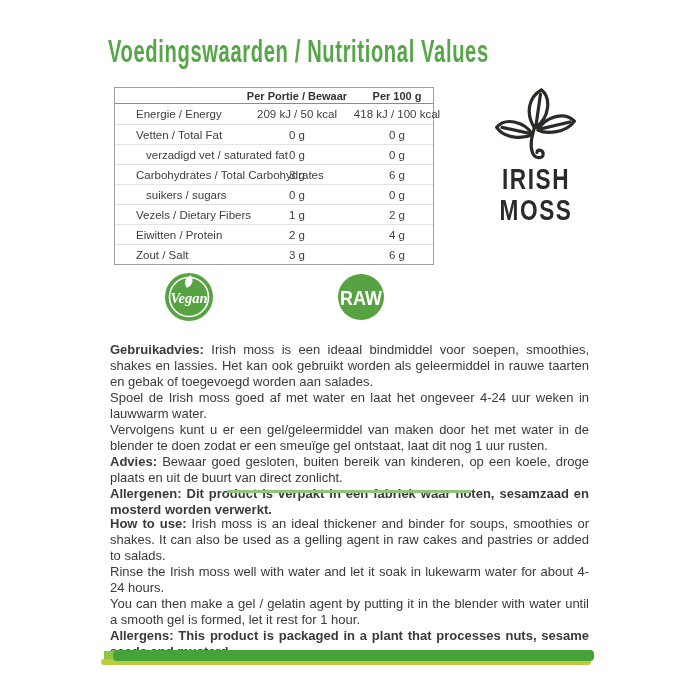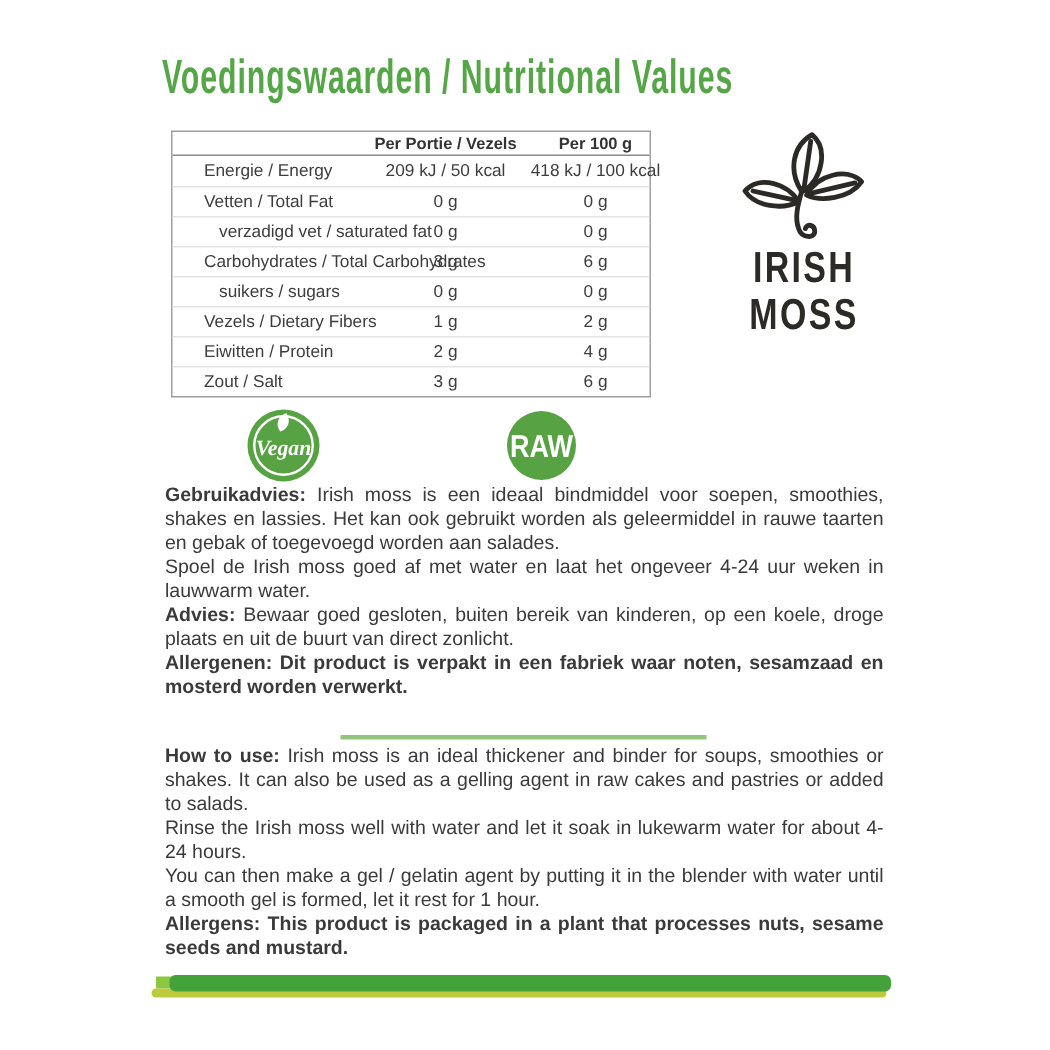--- a/index.html
+++ b/index.html
@@ -44,21 +44,21 @@
   .logo{position:absolute;left:478px;top:88px;width:116px;text-align:center;color:var(--logo-ink);}
   .logo svg{display:block;margin:0 auto;}
   .logo-line{font-size:29px;font-weight:bold;line-height:31px;letter-spacing:2px;transform:scaleX(0.78);transform-origin:center;white-space:nowrap;}
 
   
   .badge{position:absolute;}
   .badge-vegan{left:164px;top:272px;}
   .badge-raw{left:337px;top:273px;}
 
   
-  .text-block{position:absolute;left:110px;width:479px;font-size:13px;line-height:16px;text-align:justify;color:var(--ink);}
+  .text-block{position:absolute;left:110px;width:479px;font-size:13px;line-height:16px;text-align:justify;color:var(--ink);margin-top:20px;}
   .text-block-dutch{top:322px;}
   .text-block-english{top:496px;}
   .text-block p{margin:0;}
   .text-block b{font-weight:bold;}
 
   .green-underline{
     position:absolute;left:227px;top:490px;width:244px;height:3px;
     background:var(--underline-green);
   }
 
@@ -69,21 +69,21 @@
 </style>
 </head>
 <body>
 
 <div>
 
   <div class="page-title">Voedingswaarden / Nutritional Values</div>
 
   <div class="ntable">
     <div class="thead">
-      <span class="tval-portion">Per Portie / Vezels</span>
+      <span class="tval-portion">Per Portie / Bewaar</span>
       <span class="tval-100">Per 100 g</span>
     </div>
     <div>
         <div class="trow">
           <span class="tlabel">Energie / Energy</span>
           <span class="tval-portion">209 kJ / 50 kcal</span>
           <span class="tval-100">418 kJ / 100 kcal</span>
         </div>
         <div class="trow">
           <span class="tlabel">Vetten / Total Fat</span>
@@ -151,20 +151,21 @@
   <div class="badge badge-raw">
     <svg width="48" height="48" viewBox="0 0 48 48">
       <circle cx="24" cy="24" r="23" fill="#57a243"></circle>
       <text x="24" y="31.5" text-anchor="middle" fill="#ffffff" font-family="Liberation Sans, sans-serif" font-weight="bold" font-size="21" textLength="42" lengthAdjust="spacingAndGlyphs">RAW</text>
     </svg>
   </div>
 
   <div class="text-block text-block-dutch">
       <p><b>Gebruikadvies:</b><span> Irish moss is een ideaal bindmiddel voor soepen, smoothies, shakes en lassies. Het kan ook gebruikt worden als geleermiddel in rauwe taarten en gebak of toegevoegd worden aan salades.</span></p>
       <p><span>Spoel de Irish moss goed af met water en laat het ongeveer 4-24 uur weken in lauwwarm water.</span></p>
+      <p><span>Vervolgens kunt u er een gel/geleermiddel van maken door het met water in de blender te doen zodat er een smeuïge gel ontstaat, laat dit nog 1 uur rusten.</span></p>
       <p><b>Advies:</b><span> Bewaar goed gesloten, buiten bereik van kinderen, op een koele, droge plaats en uit de buurt van direct zonlicht.</span></p>
       <p><b>Allergenen: Dit product is verpakt in een fabriek waar noten, sesamzaad en mosterd worden verwerkt.</b></p>
     </div>
 
   <div class="green-underline"></div>
 
   <div class="text-block text-block-english">
       <p><b>How to use:</b><span> Irish moss is an ideal thickener and binder for soups, smoothies or shakes. It can also be used as a gelling agent in raw cakes and pastries or added to salads.</span></p>
       <p><span>Rinse the Irish moss well with water and let it soak in lukewarm water for about 4-24 hours.</span></p>
       <p><span>You can then make a gel / gelatin agent by putting it in the blender with water until a smooth gel is formed, let it rest for 1 hour.</span></p>

